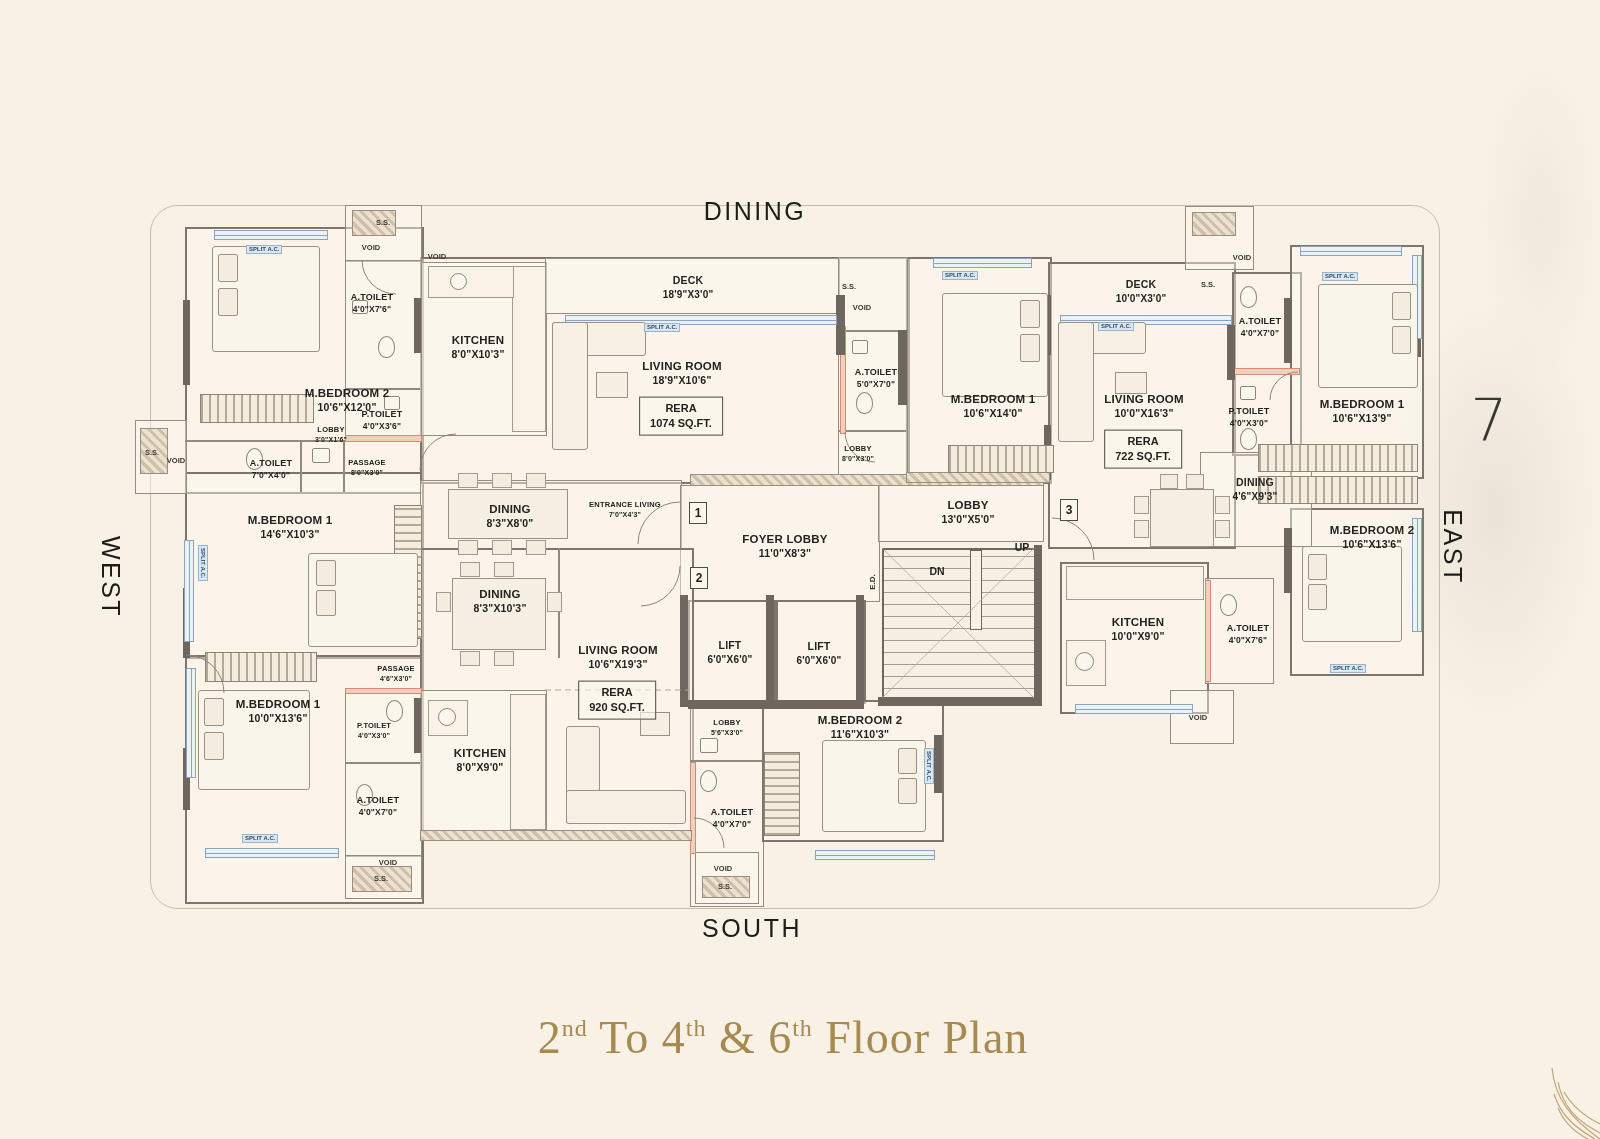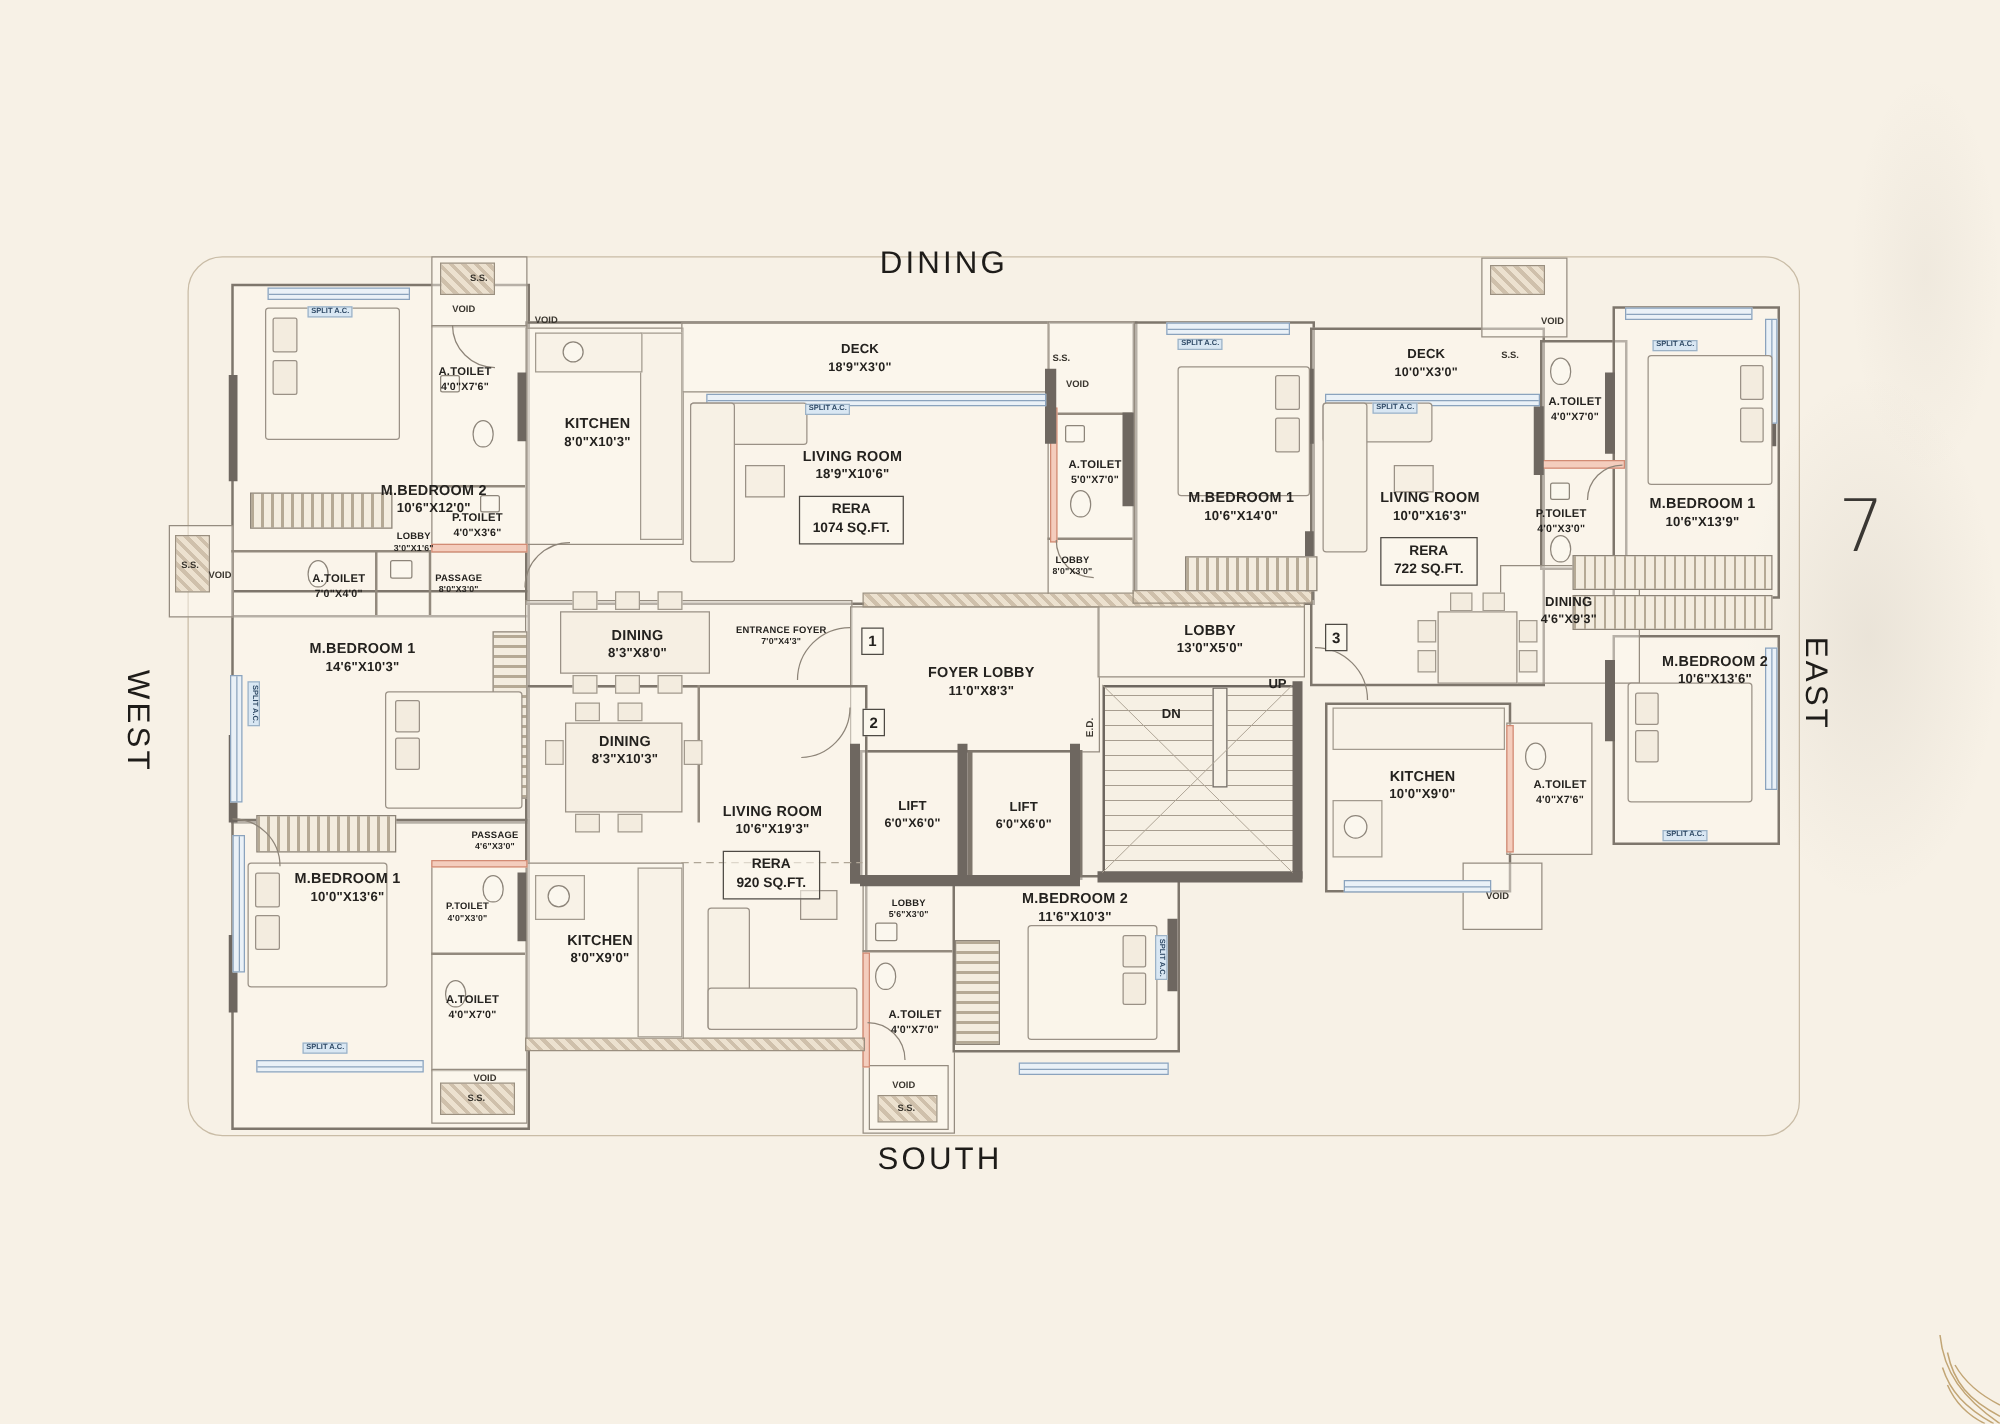--- a/index.html
+++ b/index.html
@@ -288,21 +288,21 @@
   <div class="rlabel md" style="left:819px;top:653px;"><span>LIFT</span><span class="dims">6'0"X6'0"</span></div>
   <div class="rlabel" style="left:290px;top:527px;"><span>M.BEDROOM 1</span><span class="dims">14'6"X10'3"</span></div>
   <div class="rlabel xs" style="left:396px;top:673px;"><span>PASSAGE</span><span class="dims">4'6"X3'0"</span></div>
   <div class="rlabel" style="left:278px;top:711px;"><span>M.BEDROOM 1</span><span class="dims">10'0"X13'6"</span></div>
   <div class="rlabel xs" style="left:374px;top:730px;"><span>P.TOILET</span><span class="dims">4'0"X3'0"</span></div>
   <div class="rlabel sm" style="left:378px;top:806px;"><span>A.TOILET</span><span class="dims">4'0"X7'0"</span></div>
   <div class="rlabel" style="left:480px;top:760px;"><span>KITCHEN</span><span class="dims">8'0"X9'0"</span></div>
   <div class="rlabel" style="left:500px;top:601px;"><span>DINING</span><span class="dims">8'3"X10'3"</span></div>
   <div class="rlabel" style="left:618px;top:657px;"><span>LIVING ROOM</span><span class="dims">10'6"X19'3"</span></div>
   <div class="rlabel" style="left:510px;top:516px;"><span>DINING</span><span class="dims">8'3"X8'0"</span></div>
-  <div class="rlabel xs" style="left:625px;top:509px;"><span>ENTRANCE FOYER</span><span class="dims">7'0"X4'3"</span></div>
+  <div class="rlabel xs" style="left:625px;top:509px;"><span>ENTRANCE LIVING</span><span class="dims">7'0"X4'3"</span></div>
   <div class="rlabel xs" style="left:727px;top:727px;"><span>LOBBY</span><span class="dims">5'6"X3'0"</span></div>
   <div class="rlabel sm" style="left:732px;top:818px;"><span>A.TOILET</span><span class="dims">4'0"X7'0"</span></div>
   <div class="rlabel" style="left:860px;top:727px;"><span>M.BEDROOM 2</span><span class="dims">11'6"X10'3"</span></div>
   <div class="rlabel" style="left:1138px;top:629px;"><span>KITCHEN</span><span class="dims">10'0"X9'0"</span></div>
   <div class="rlabel sm" style="left:1248px;top:634px;"><span>A.TOILET</span><span class="dims">4'0"X7'6"</span></div>
 
   <div class="rera" style="left:681px;top:416px;"><span>RERA</span><br><span>1074 SQ.FT.</span></div>
   <div class="rera" style="left:1143px;top:449px;"><span>RERA</span><br><span>722 SQ.FT.</span></div>
   <div class="rera" style="left:617px;top:700px;"><span>RERA</span><br><span>920 SQ.FT.</span></div>
 
@@ -340,20 +340,21 @@
   <div class="actag v" style="left:924px;top:748px;">SPLIT A.C.</div>
   <div class="actag" style="left:1330px;top:664px;">SPLIT A.C.</div>
 
   <div class="compass" style="left:755px;top:211px;">DINING</div>
   <div class="compass" style="left:752px;top:928px;">SOUTH</div>
   <div class="compass v" style="left:110px;top:577px;">WEST</div>
   <div class="compass v" style="left:1452px;top:547px;">EAST</div>
 
   <div class="floor7" style="left:1489px;top:421px;">7</div>
 
+  <div class="title"><span>2</span><sup>nd</sup><span> To 4</span><sup>th</sup><span> &amp; 6</span><sup>th</sup><span> Floor Plan</span></div>
 
   <svg class="overlay" style="left:1500px;top:1058px;" width="100" height="81" viewBox="0 0 100 81">
     <g fill="none" stroke="#b08c4f" stroke-width="1.2" opacity="0.75">
       <path d="M100,81 C70,60 55,40 52,10"></path>
       <path d="M100,75 C75,62 63,48 58,24"></path>
       <path d="M95,81 C72,68 60,55 54,36"></path>
       <path d="M88,81 C74,74 64,64 58,50"></path>
       <path d="M100,66 C84,58 72,48 64,34"></path>
     </g>
   </svg>

